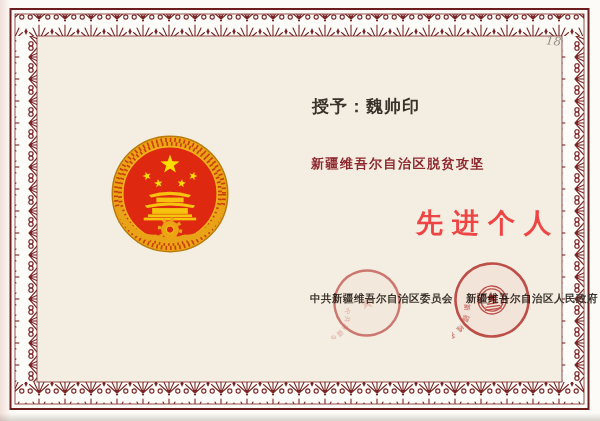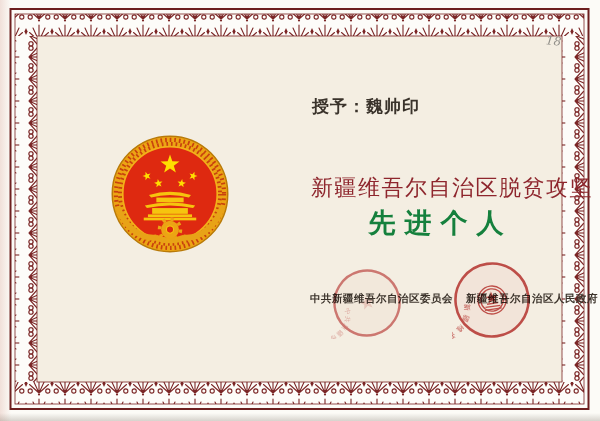--- a/index.html
+++ b/index.html
@@ -15,23 +15,23 @@
     background:linear-gradient(90deg,#f0e9db 0%,#f3ecdf 38%,#f6f0e5 52%,#faf6ee 68%,#fbf8f1 100%);
   }
   #fold{
     left:236px;top:37px;width:78px;height:345px;
     background:linear-gradient(90deg,rgba(96,74,52,0) 0%,rgba(96,74,52,0.11) 34%,rgba(255,255,255,0.40) 56%,rgba(96,74,52,0.07) 78%,rgba(96,74,52,0) 100%);
   }
   #edge-left{left:0;top:0;width:11px;height:421px;background:linear-gradient(90deg,rgba(214,160,148,0.30),rgba(214,160,148,0));}
   #edge-bottom{left:0;bottom:0;width:600px;height:8px;background:linear-gradient(180deg,rgba(0,0,0,0),rgba(118,108,96,0.28));}
   .cn{white-space:nowrap;}
   #recipient{left:312px;top:95px;font-size:17px;letter-spacing:1px;font-weight:600;color:#3a332b;}
-  #award-scope{left:311px;top:173px;font-size:22px;letter-spacing:1.5px;font-weight:400;color:#8e262d;}
-  #honor{left:312px;top:205px;width:248px;text-align:center;padding-left:9px;box-sizing:border-box;
-         font-size:27px;letter-spacing:9px;font-weight:700;color:#15803d;}
+  #award-scope{left:311px;top:155px;font-size:13px;letter-spacing:1.5px;font-weight:700;color:#8e262d;}
+  #honor{left:312px;top:205px;width:248px;text-align:right;padding-left:9px;box-sizing:border-box;
+         font-size:27px;letter-spacing:9px;font-weight:700;color:#ef4444;}
   #issuers{left:310px;top:292px;font-size:10.5px;font-weight:700;color:#3c342c;letter-spacing:0.5px;z-index:3;}
   #issuers span{display:inline-block;}
   #issuer-gap{width:13px;}
   #date-line{left:312px;top:328px;width:245px;text-align:center;padding-left:3px;box-sizing:border-box;
              font-size:11.5px;letter-spacing:3px;font-weight:700;color:#3c342c;z-index:3;}
   #page-num{left:546px;top:34px;font-size:12px;font-style:italic;color:#908e88;transform:rotate(6deg);}
   .seal{mix-blend-mode:multiply;z-index:4;}
 </style>
 </head>
 <body>

